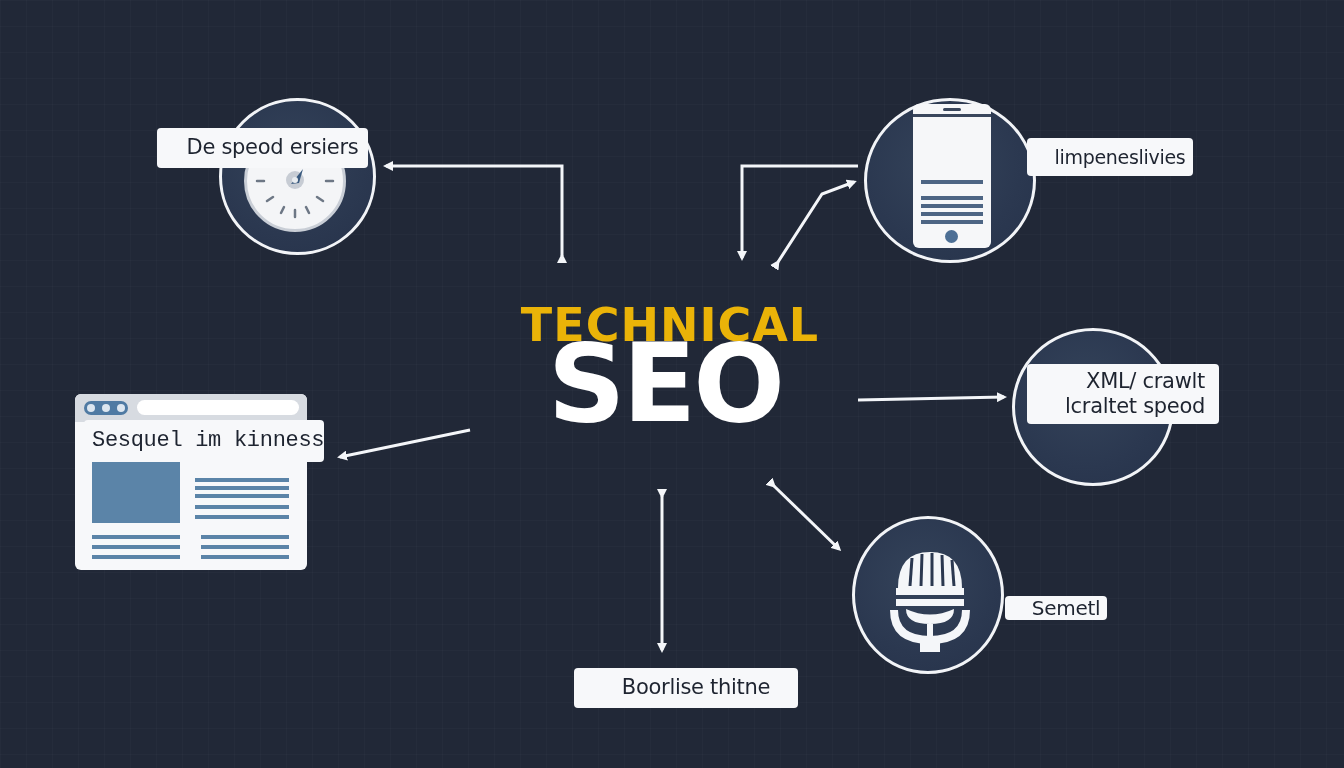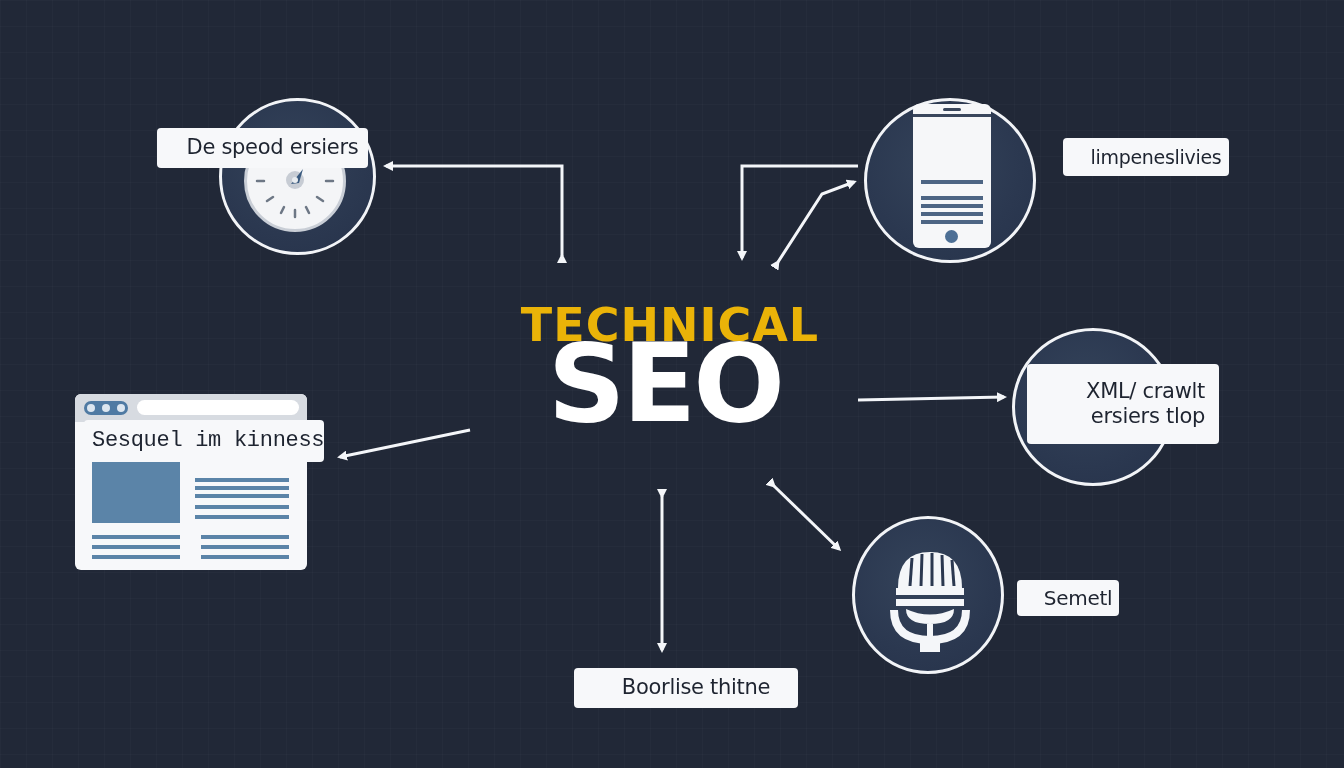--- a/index.html
+++ b/index.html
@@ -128,28 +128,28 @@
   <div class="phone">
     <div class="speaker"></div>
     <div class="topbar"></div>
     <div class="line" style="top:76px;"></div>
     <div class="line" style="top:92px;"></div>
     <div class="line" style="top:100px;"></div>
     <div class="line" style="top:108px;"></div>
     <div class="line" style="top:116px;"></div>
     <div class="btn"></div>
   </div>
-  <div class="label" style="left:1027px; top:138px; width:166px; height:38px; font-size:19px;margin-left:36px;">limpeneslivies</div>
+  <div class="label" style="left:1027px; top:138px; width:166px; height:38px; font-size:19px;">limpeneslivies</div>
 </div>
 
 <div>
   <div class="circle" style="left:1012px; top:328px; width:162px; height:158px;"></div>
-  <div class="label" style="left:1027px; top:364px; width:192px; height:80px; font-size:21px; flex-direction:column; align-items:flex-end; padding-right:14px;">
+  <div class="label" style="left:1027px; top:364px; width:192px; height:60px; font-size:21px; flex-direction:column; align-items:flex-end; padding-right:14px;">
     <span>XML/ crawlt</span>
-    <span>ersiers tlop</span>
+    <span>lcraltet speod</span>
   </div>
 </div>
 
 <div>
   <div class="circle" style="left:852px; top:516px; width:152px; height:158px;"></div>
   <svg class="abs" style="left:890px; top:548px;" width="80" height="104" viewBox="0 0 80 104">
     <path d="M8,40 Q8,4 40,4 Q72,4 72,40 Z" fill="#f4f6f9"></path>
     <g stroke="#2b3850" stroke-width="3">
       <line x1="22" y1="10" x2="20" y2="38"></line>
       <line x1="32" y1="6" x2="31" y2="38"></line>
@@ -157,21 +157,21 @@
       <line x1="52" y1="7" x2="53" y2="38"></line>
       <line x1="62" y1="12" x2="64" y2="38"></line>
     </g>
     <rect x="6" y="40" width="68" height="7" fill="#f4f6f9"></rect>
     <rect x="6" y="51" width="68" height="7" fill="#f4f6f9"></rect>
     <path d="M16,61 Q40,72 64,61 Q64,76 40,76 Q16,76 16,61 Z" fill="#f4f6f9"></path>
     <path d="M4,62 Q4,92 40,92 Q76,92 76,62" stroke="#f4f6f9" stroke-width="8" fill="none"></path>
     <rect x="37" y="76" width="6" height="16" fill="#f4f6f9"></rect>
     <rect x="30" y="88" width="20" height="16" fill="#f4f6f9"></rect>
   </svg>
-  <div class="label" style="left:1005px; top:580px; width:102px; height:36px; font-size:20px;margin-left:12px;">Semetl</div>
+  <div class="label" style="left:1005px; top:596px; width:102px; height:24px; font-size:20px;">Semetl</div>
 </div>
 
 <div class="label" style="left:574px; top:668px; width:224px; height:40px; font-size:21px;">Boorlise thitne</div>
 
 <div>
   <div class="browser">
     <div class="bar"></div>
     <div class="dots">
         <div class="dot" style="left:3px;"></div>
         <div class="dot" style="left:18px;"></div>

